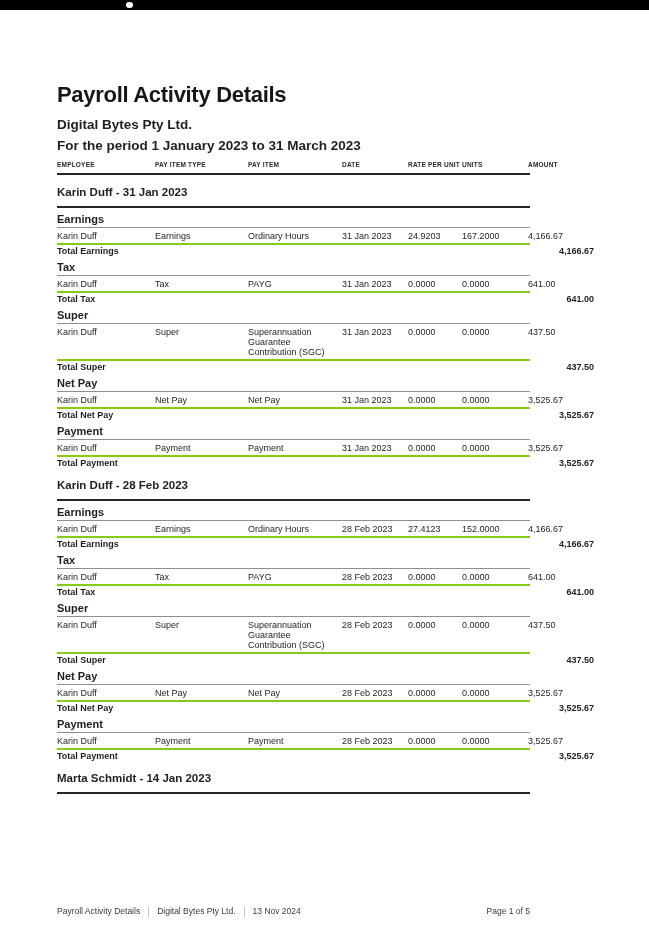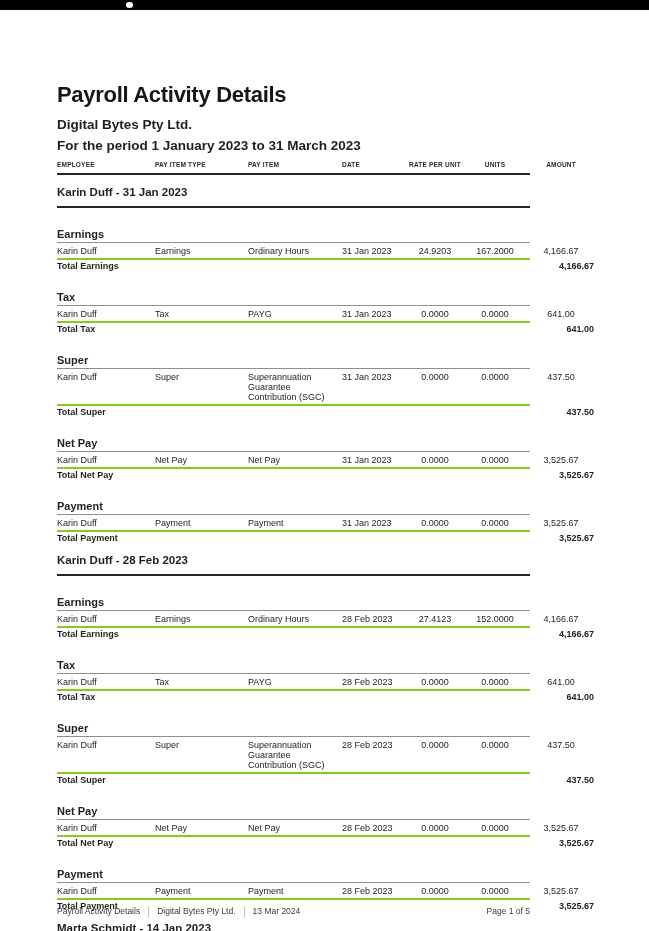--- a/index.html
+++ b/index.html
@@ -20,29 +20,29 @@
   .grid { display: grid; grid-template-columns: 98px 93px 94px 66px 54px 66px 66px; }
 
   .cols { margin-top: 7px; padding-bottom: 4px; border-bottom: 2px solid #252525; }
   .cols .cell { font-size: 6.5px; line-height: 8px; font-weight: bold;
     letter-spacing: 0.2px; white-space: nowrap; color: #2a2a2a; }
 
   .section { margin-top: 11px; }
   .section-heading { font-size: 11.5px; line-height: 13px; font-weight: bold;
     padding-bottom: 7px; border-bottom: 2px solid #252525; }
 
-  .group { margin-top: 21px; }
+  .group { margin-top: 6px; }
   .group-title { font-size: 11px; line-height: 11px; font-weight: bold;
     padding-bottom: 2px; border-bottom: 1px solid #8f8f8f; }
 
   .row { padding: 2px 0; border-bottom: 2px solid #84cc16;
     font-size: 9px; line-height: 10px; }
   .row .cell { padding-top: 1px; }
   .cell.c2 { padding-right: 6px; }
-  .cell.c4, .cell.c5, .cell.c6 { text-align: center; }
+  .cell.c4, .cell.c5, .cell.c6 { text-align: left; }
 
   .total-row { padding-top: 1px; font-size: 9px; line-height: 10px; font-weight: bold; }
   .total-label { grid-column: 1 / 5; }
   .total-amount { grid-column: 5 / 8; text-align: right; }
 
   .footer { position: absolute; left: 57px; right: 55px; top: 896px;
     display: flex; align-items: center; font-size: 8.5px; line-height: 11px; color: #3a3a3a; }
   .footer .sep { width: 1px; height: 10px; background: #c4c4c4; margin: 0 8px; }
   .footer .spacer { flex: 1; }
 </style>
@@ -238,17 +238,17 @@
       <div class="section">
         <div class="section-heading">Marta Schmidt - 14 Jan 2023</div>
       </div>
     </div>
 
   <div class="footer">
     <span>Payroll Activity Details</span>
     <span class="sep"></span>
     <span>Digital Bytes Pty Ltd.</span>
     <span class="sep"></span>
-    <span>13 Mar 2024</span>
+    <span>13 Nov 2024</span>
     <span class="spacer"></span>
     <span>Page 1 of 5</span>
   </div>
 </div>
 
 </body></html>

